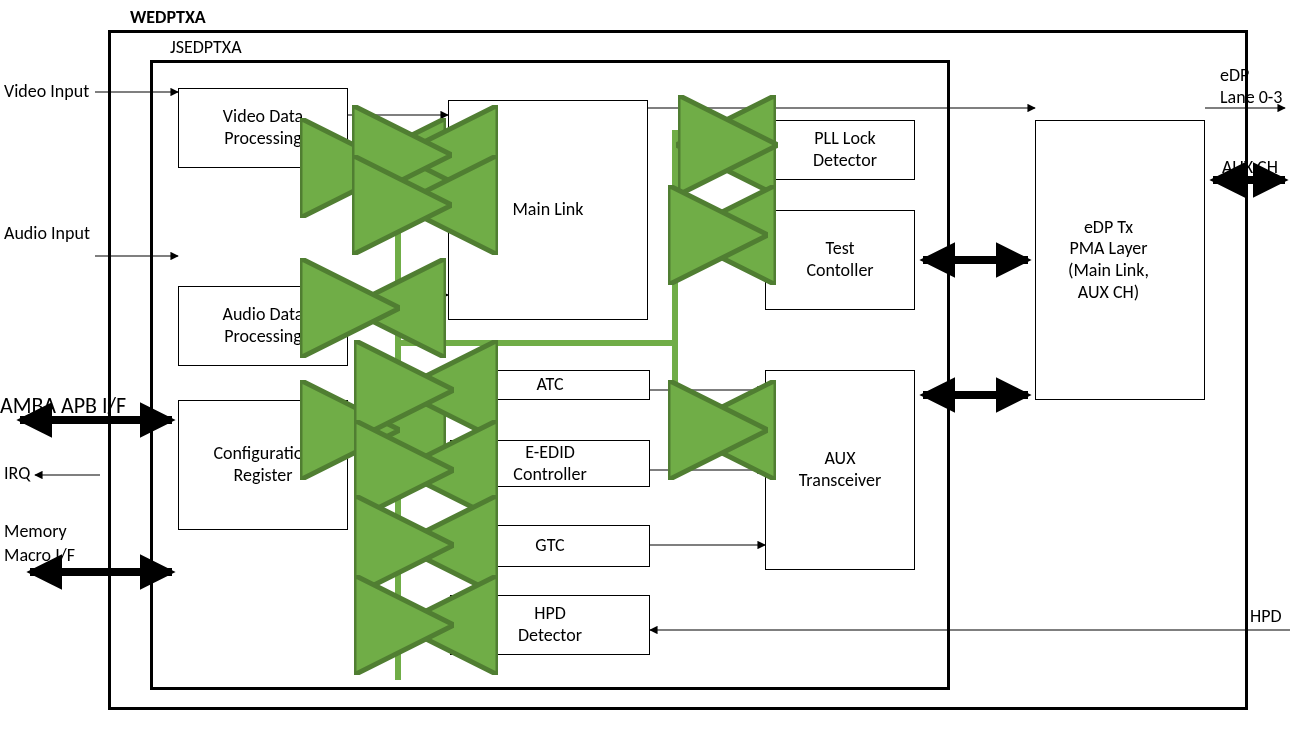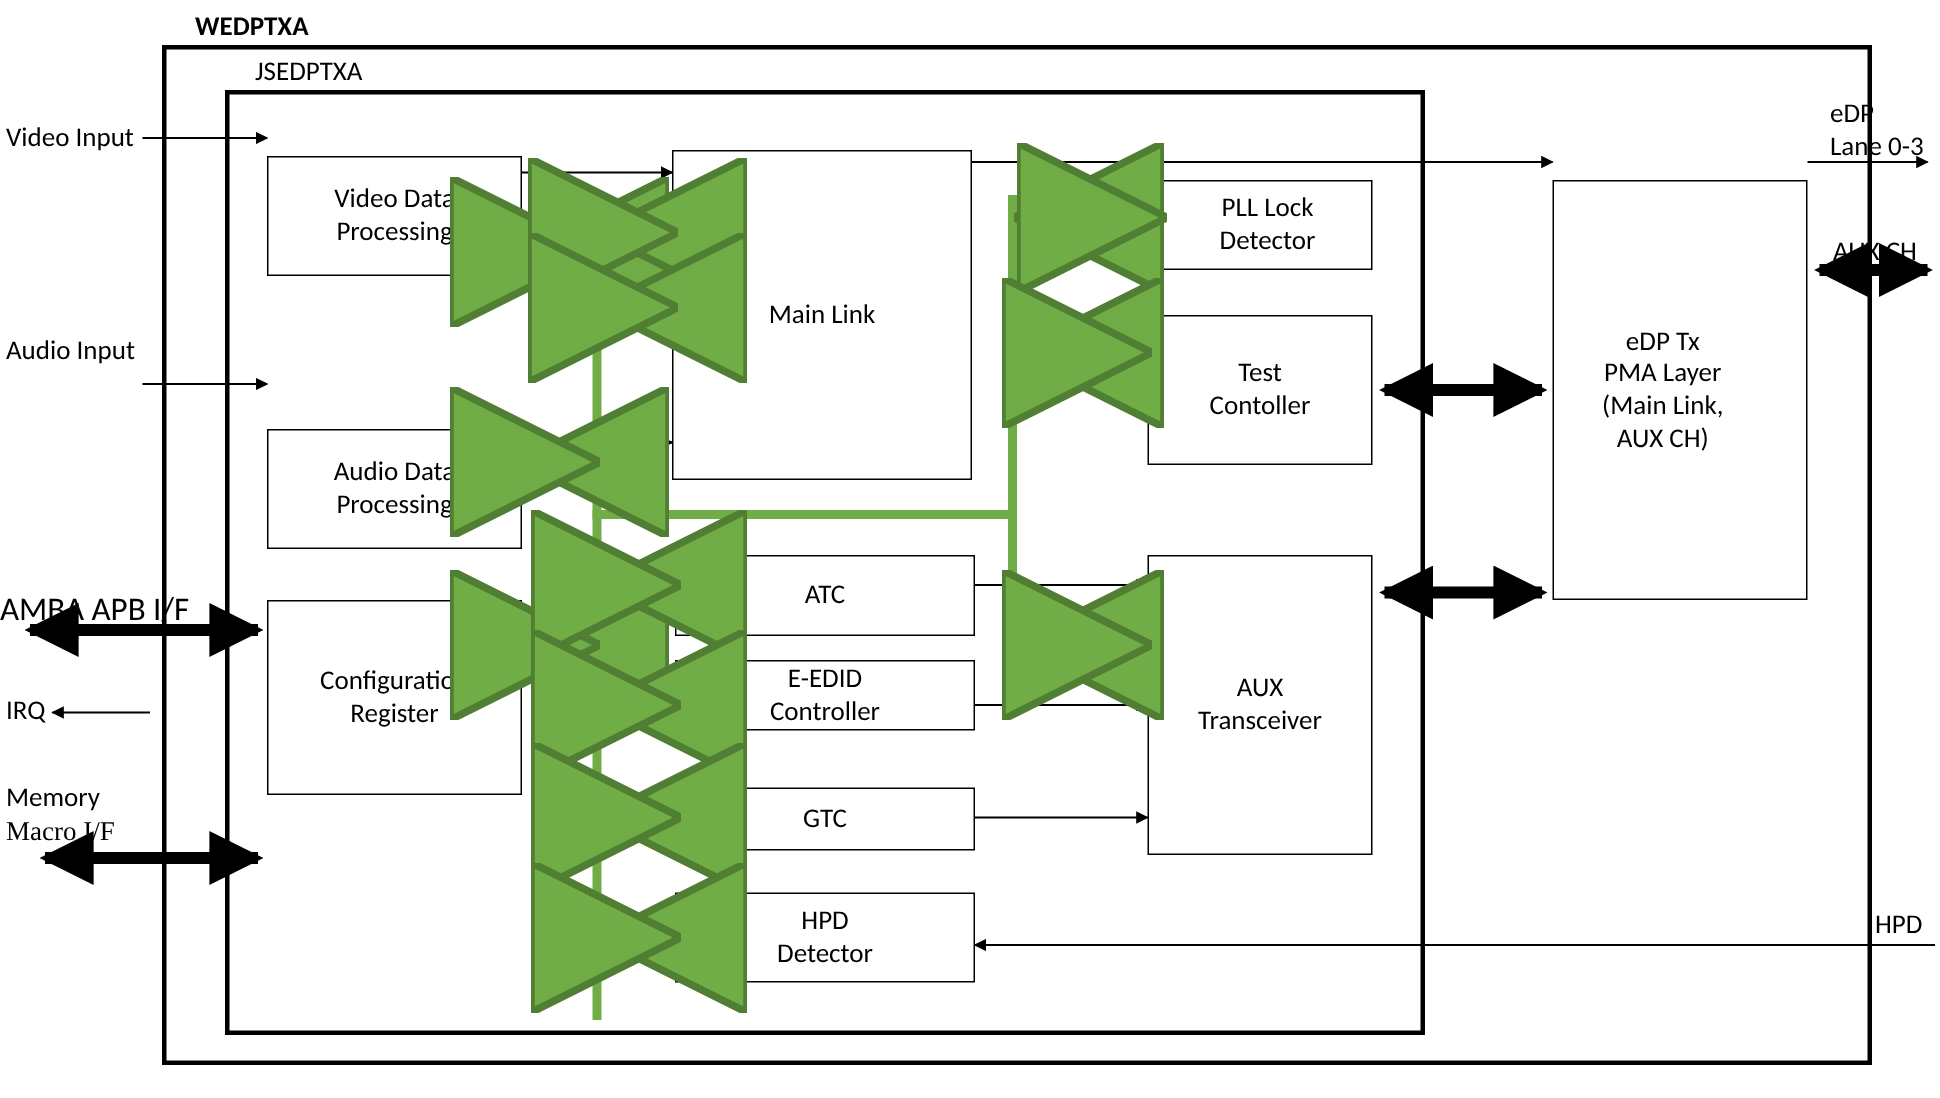--- a/index.html
+++ b/index.html
@@ -63,35 +63,35 @@
   <div class="framebox" style="left:108px; top:30px; width:1140px; height:680px;"></div>
   <div class="label" style="left:130px; top:6px; font-weight:600;">WEDPTXA</div>
 
   <div class="framebox" style="left:150px; top:60px; width:800px; height:630px;"></div>
   <div class="label" style="left:170px; top:36px;">JSEDPTXA</div>
 
   <div class="greenbar-v" style="left:395px; top:130px; height:550px;"></div>
   <div class="greenbar-v" style="left:672px; top:130px; height:310px;"></div>
   <div class="greenbar-h" style="left:395px; top:340px; width:283px;"></div>
 
-  <div class="box" style="left:178px; top:104px; width:170px; height:80px;">
+  <div class="box" style="left:178px; top:88px; width:170px; height:80px;">
     <div><span>Video Data</span><br><span>Processing</span></div>
   </div>
   <div class="box" style="left:178px; top:240px; width:170px; height:80px;margin-top:46px;">
     <div><span>Audio Data</span><br><span>Processing</span></div>
   </div>
   <div class="box" style="left:178px; top:400px; width:170px; height:130px;">
     <div><span>Configuration</span><br><span>Register</span></div>
   </div>
 
   <div class="box" style="left:448px; top:100px; width:200px; height:220px;">
     <span>Main Link</span>
   </div>
 
-  <div class="box" style="left:450px; top:370px; width:200px; height:54px;">
+  <div class="box" style="left:450px; top:370px; width:200px; height:30px;">
     <span>ATC</span>
   </div>
   <div class="box" style="left:450px; top:440px; width:200px; height:47px;">
     <div><span>E-EDID</span><br><span>Controller</span></div>
   </div>
   <div class="box" style="left:450px; top:525px; width:200px; height:42px;">
     <span>GTC</span>
   </div>
   <div class="box" style="left:450px; top:595px; width:200px; height:60px;">
     <div><span>HPD</span><br><span>Detector</span></div>
@@ -114,21 +114,21 @@
       <span>(Main Link,</span><br>
       <span>AUX CH)</span>
     </div>
   </div>
 
   <div class="label" style="left:4px; top:80px;">Video Input</div>
   <div class="label" style="left:4px; top:222px;">Audio Input</div>
   <div class="label" style="left:0px; top:392px; font-size:22px;">AMBA APB I/F</div>
   <div class="label" style="left:4px; top:462px;">IRQ</div>
   <div class="label" style="left:4px; top:520px;">Memory</div>
-  <div class="label" style="left:4px; top:544px;font-family:Liberation Serif, serif;">Macro I/F</div>
+  <div class="label" style="left:4px; top:544px;">Macro I/F</div>
   <div class="label" style="left:1220px; top:64px;">eDP</div>
   <div class="label" style="left:1220px; top:86px;">Lane 0-3</div>
   <div class="label" style="left:1222px; top:156px;">AUX CH</div>
   <div class="label" style="left:1250px; top:605px;">HPD</div>
 
   <svg class="overlay" viewBox="0 0 1293 732">
     <defs>
       <marker id="arr" viewBox="0 0 10 10" refX="9" refY="5" markerWidth="7" markerHeight="7" orient="auto-start-reverse">
         <path d="M 0 0 L 10 5 L 0 10 z" fill="#000"></path>
       </marker>

